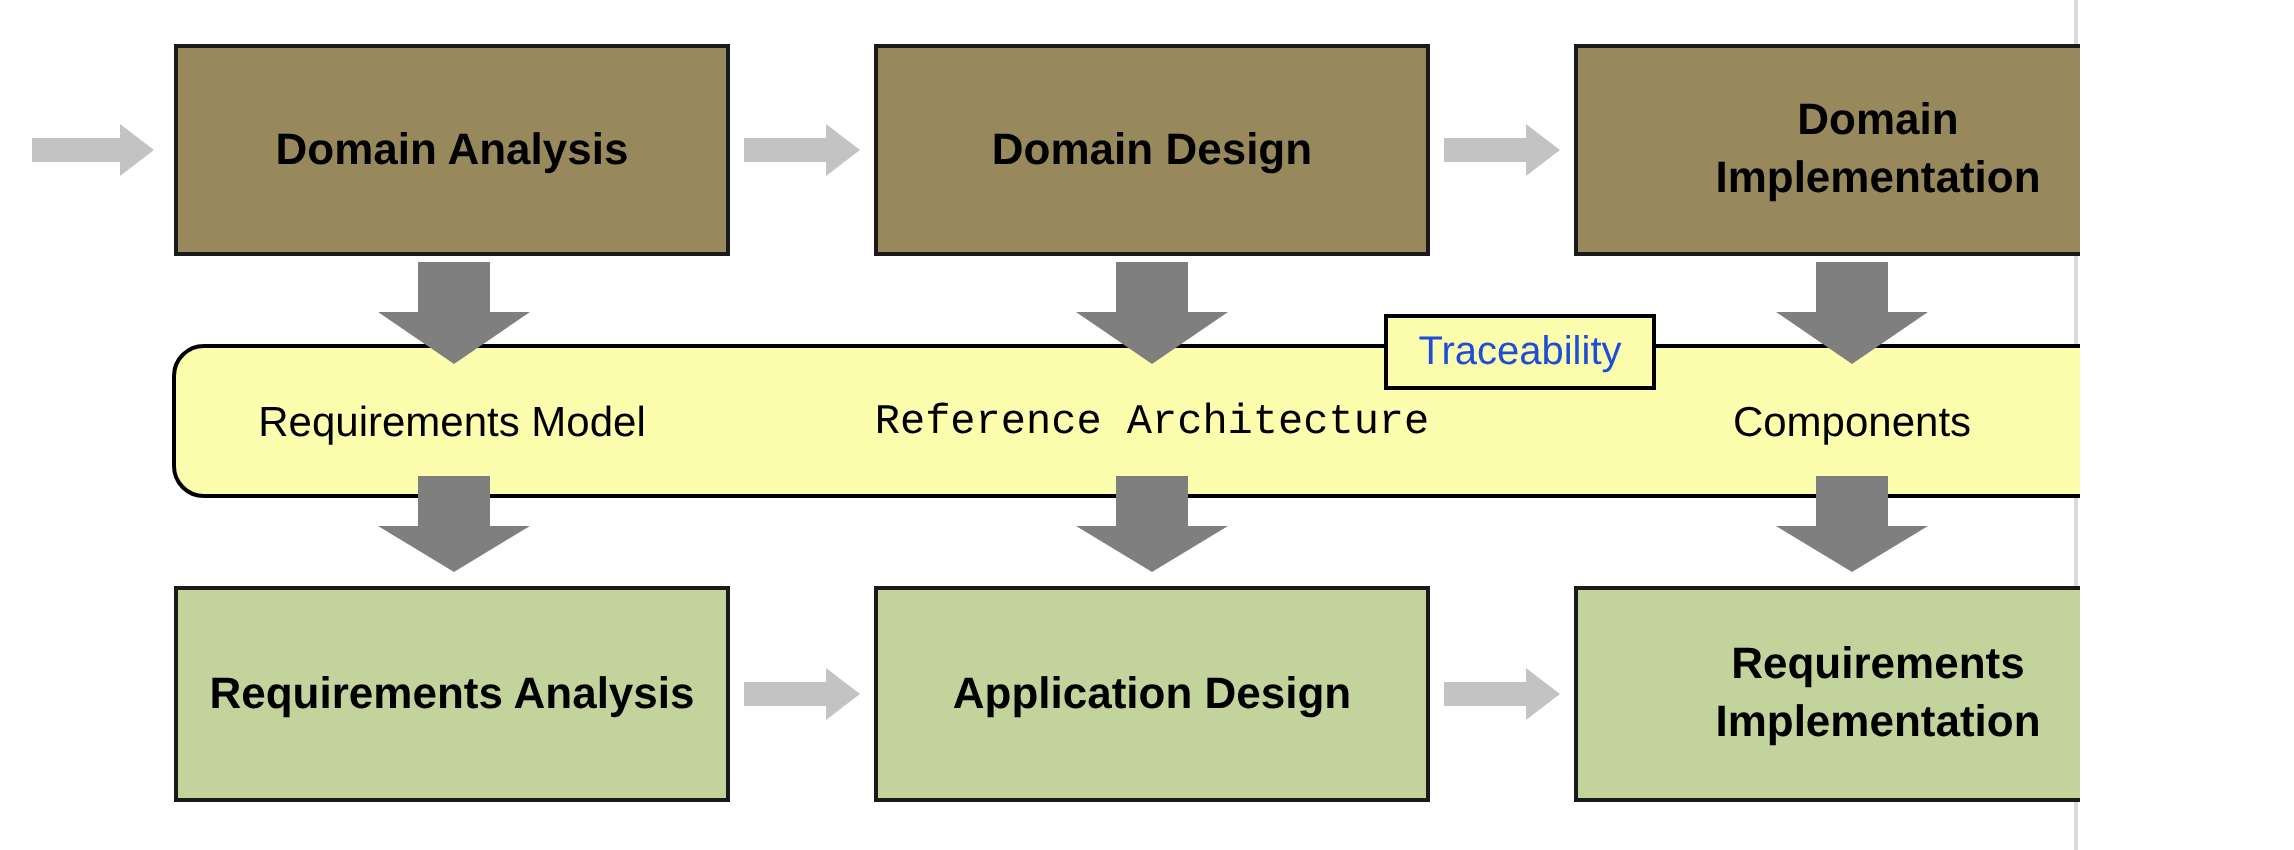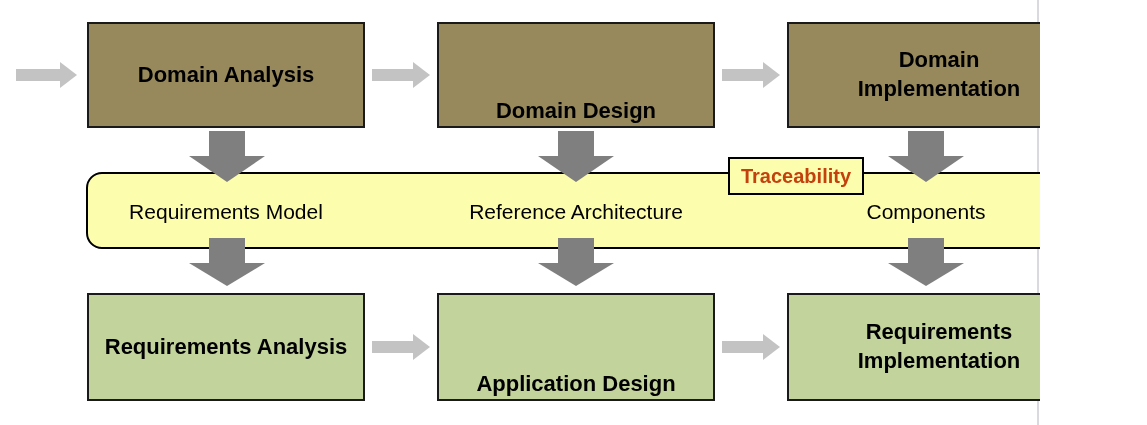--- a/index.html
+++ b/index.html
@@ -18,38 +18,38 @@
     border:2px solid var(--box-border,#1a1a1a);
     display:flex; align-items:center; justify-content:center;
     box-sizing:border-box; z-index:2;
   }
   .box .box-label {
     font-weight:bold; font-size:22px; line-height:1.3; color:#000;
     text-align:center; white-space:pre-line;
   }
   .box.domain { background:var(--domain-box-fill,#97895b); top:22px; }
   .box.application { background:var(--application-box-fill,#c2d39c); top:293px; height:108px; }
-  .col1 { left:87px; } .col2 { left:437px;align-items:flex-end; } .col3 { left:787px;padding-left:26px; }
+  .col1 { left:87px; } .col2 { left:437px; } .col3 { left:787px;padding-left:26px; }
 
   
   .band {
     position:absolute; left:86px; top:172px; width:987px; height:77px;
     background:var(--band-fill,#fdfdae);
     border:2px solid var(--band-border,#000);
     border-radius:16px; box-sizing:border-box; z-index:1;
   }
   .band-label {
     position:absolute; top:212px; transform:translate(-50%,-50%);
     font-size:21px; color:#000; white-space:nowrap; z-index:2;text-align:center;
   }
   .tag {
-    position:absolute; left:728px; top:157px; width:136px; height:38px;
+    position:absolute; left:692px; top:157px; width:136px; height:38px;
     background:var(--band-fill,#fdfdae); border:2px solid #000;
     display:flex; align-items:center; justify-content:center;
-    font-weight:bold; font-size:20px; color:#c2410c;
+    font-weight:normal; font-size:20px; color:#1d4ed8;
     box-sizing:border-box; z-index:4;
   }
 
   
   .harrow { position:absolute; height:26px; display:flex; align-items:center; z-index:0; }
   .harrow .hstem { flex:1; height:12px; background:var(--flow-arrow,#c3c3c3); }
   .harrow .hhead {
     width:0; height:0;
     border-top:13px solid transparent; border-bottom:13px solid transparent;
     border-left:17px solid var(--flow-arrow,#c3c3c3);
@@ -104,21 +104,21 @@
     <div class="vstem"></div>
     <div class="vhead"></div>
   </div>
   <div class="varrow row1" style="left:888px; top:131px;">
     <div class="vstem"></div>
     <div class="vhead"></div>
   </div>
 
   <div class="band"></div>
   <span class="band-label" style="left:226px;">Requirements Model</span>
-  <span class="band-label" style="left:576px;">Reference Architecture</span>
+  <span class="band-label" style="left:576px;font-family:Liberation Mono, monospace;">Reference Architecture</span>
   <span class="band-label" style="left:926px;">Components</span>
   <div class="tag">Traceability</div>
 
   <div class="varrow row2" style="left:189px; top:238px;">
     <div class="vstem"></div>
     <div class="vhead"></div>
   </div>
   <div class="varrow row2" style="left:538px; top:238px;">
     <div class="vstem"></div>
     <div class="vhead"></div>

